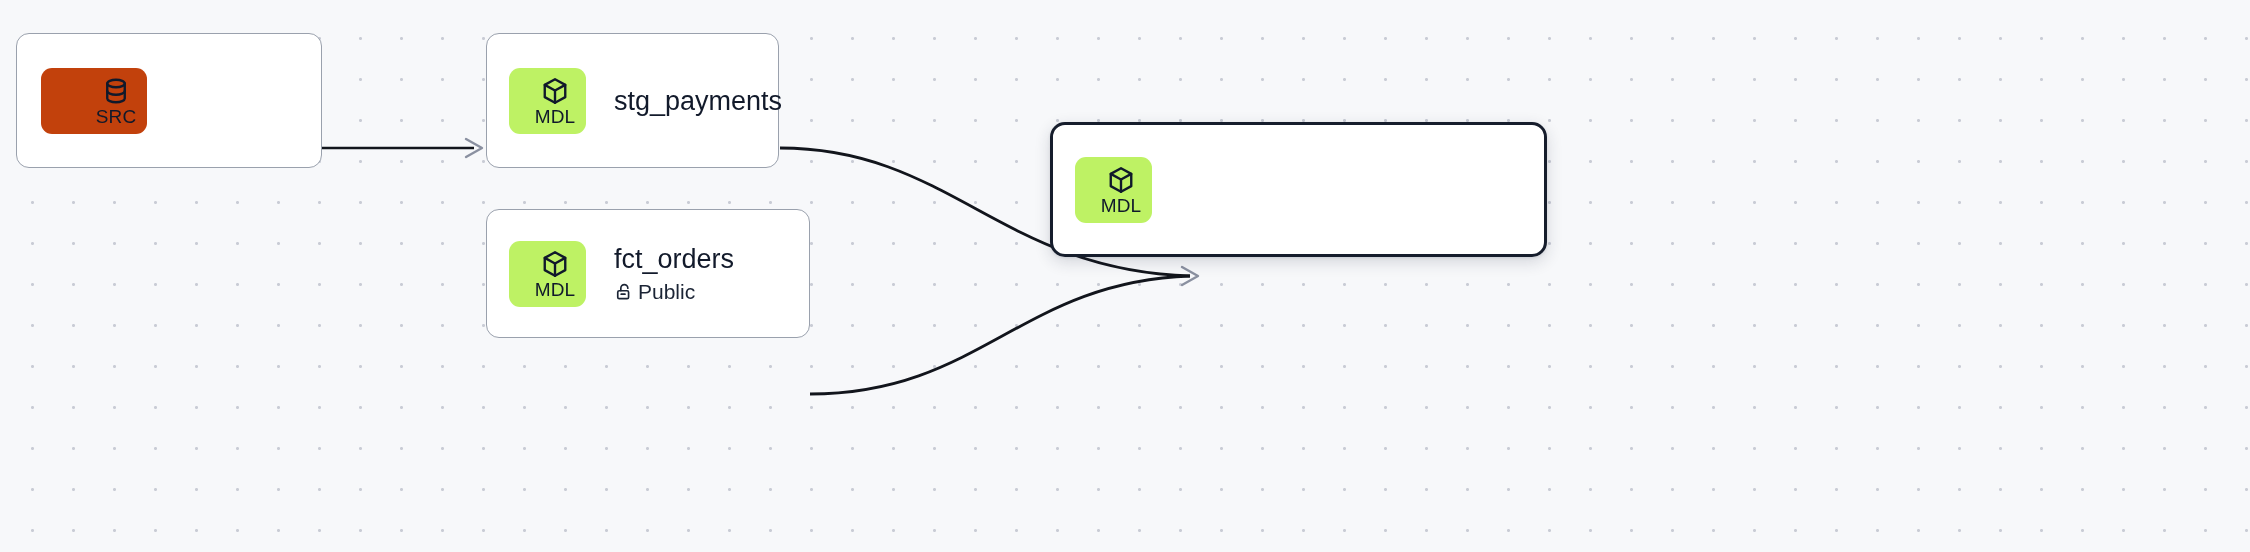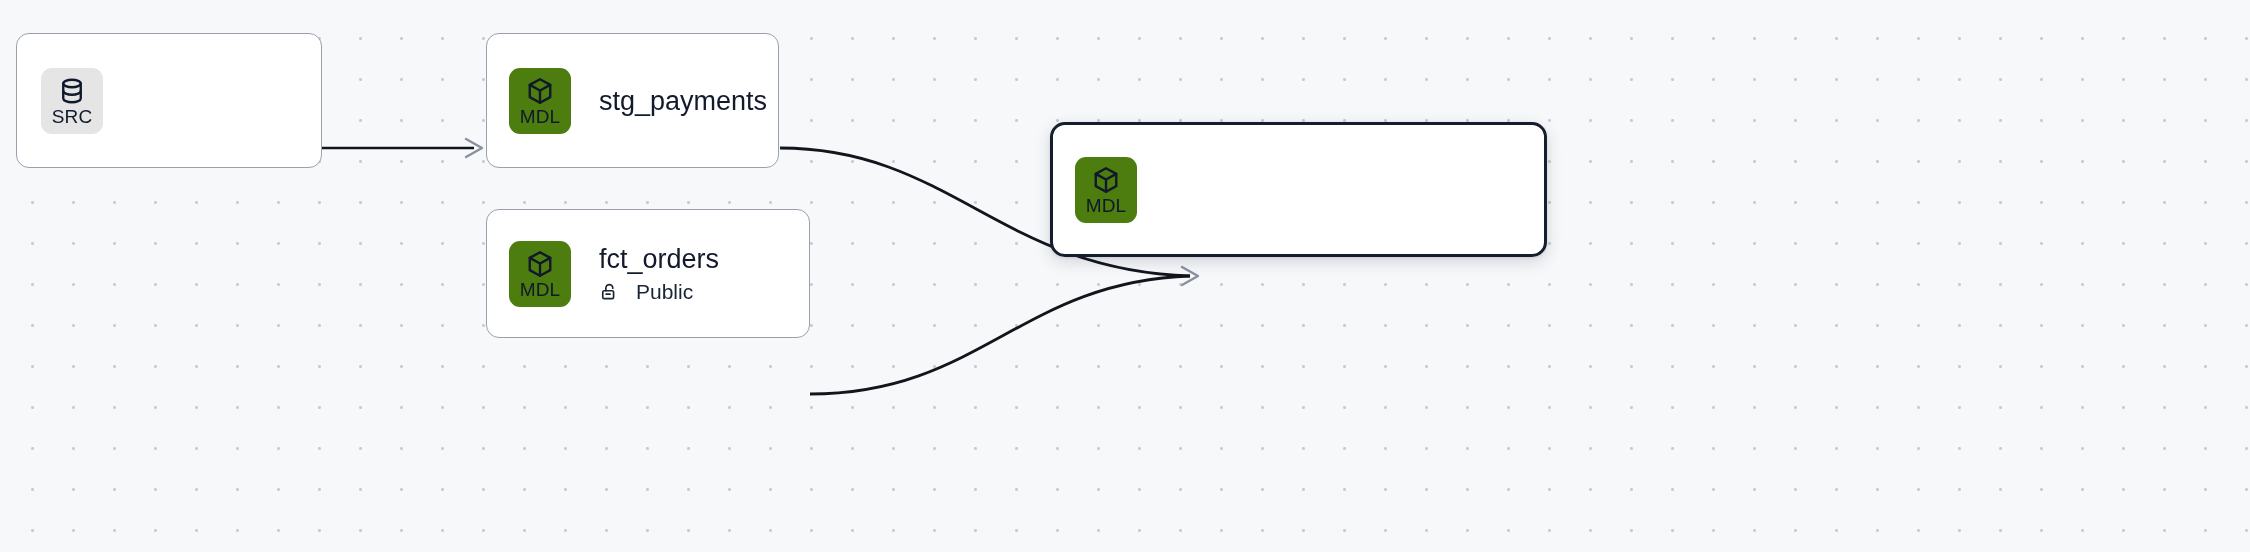--- a/index.html
+++ b/index.html
@@ -58,22 +58,22 @@
     flex: 0 0 auto;
     width: 62px;
     height: 66px;
     border-radius: 11px;
     display: flex;
     flex-direction: column;
     align-items: center;
     justify-content: center;
     gap: 1px;
   }
-  .badge.src { background: #e5e5e5; }
-  .badge.mdl { background: #4d7c0f; }
+  .badge.src { background: #c2410c; padding-left: 44px; }
+  .badge.mdl { background: #bef264; padding-left: 15px; }
   .badge .glyph {
     display: block;
     line-height: 0;
   }
   .badge .badge-text {
     font-size: 19px;
     line-height: 19px;
     color: #10192b;
     letter-spacing: 0.2px;
     font-family: "Liberation Sans", sans-serif;
@@ -90,21 +90,21 @@
   .node-title {
     font-size: 27px;
     line-height: 32px;
     color: #121a2b;
     white-space: nowrap;
     font-family: "Liberation Sans", sans-serif;
   }
   .node-sub {
     display: flex;
     align-items: center;
-    gap: 17px;
+    gap: 4px;
     margin-top: 5px;
     font-size: 21px;
     line-height: 24px;
     color: #1b2435;
     white-space: nowrap;
   }
   .node-sub .glyph { line-height: 0; display: block; }
 
   .pad-left-1 { padding-left: 24px; }
   .pad-left-2 { padding-left: 22px; }

